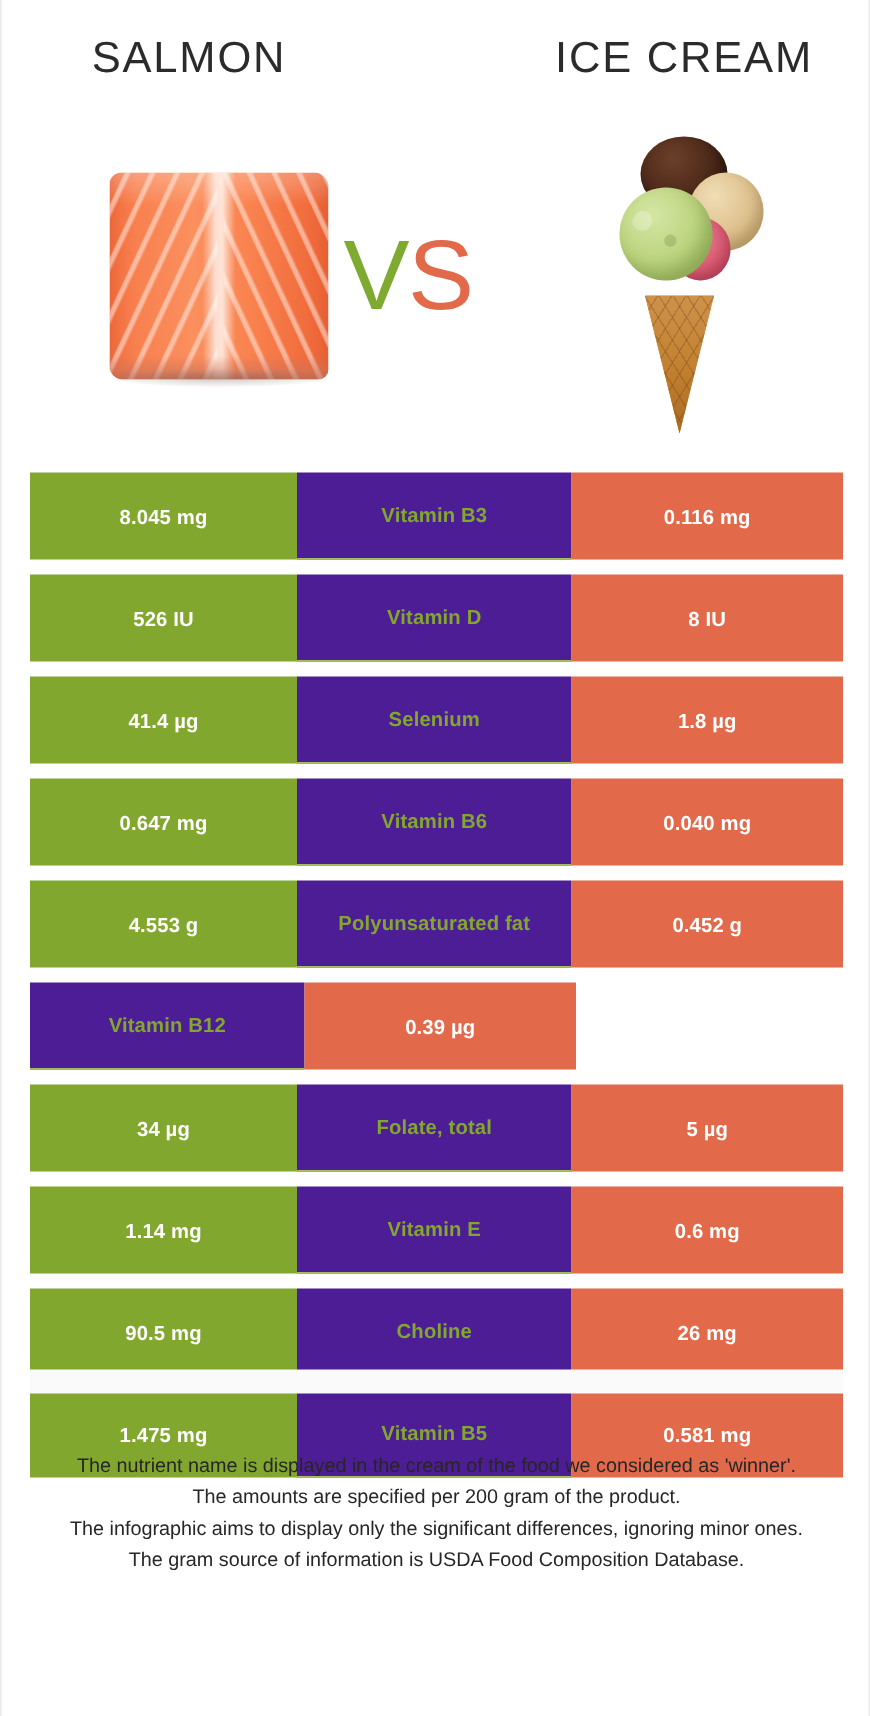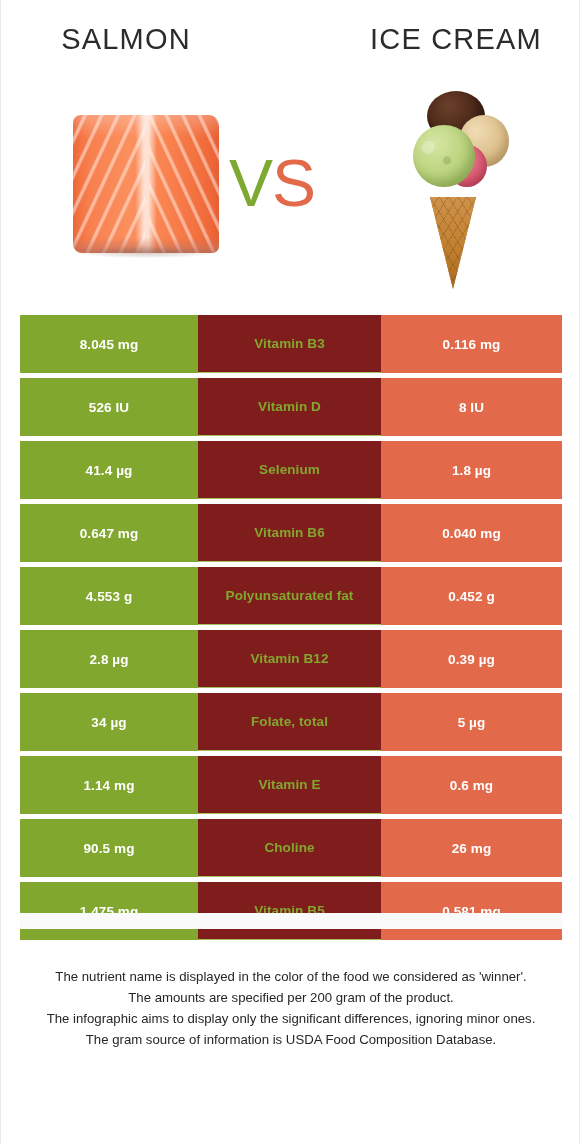--- a/index.html
+++ b/index.html
@@ -224,41 +224,41 @@
   
   .table {
     position: absolute;
     top: 315px;
     left: 19px;
     width: 542px;
   }
   .row {
     position: relative;
     height: 58px;
-    margin-bottom: 5px;
+    margin-bottom: 10px;
     display: flex;
   }
   .cell {
     display: flex;
     align-items: center;
     justify-content: center;
     font-size: 13.5px;
     font-weight: 600;
     letter-spacing: .1px;
     box-sizing: border-box;
     height: 58px;
   }
   .cell-left {
     width: 178px;
     background: #82a72e;
     color: #ffffff;
   }
   .cell-mid {
     width: 183px;
-    background: #7f1d1d;
+    background: #4c1d95;
     color: #82a72e;
     border-bottom: 1px solid #a6bf5e;
     text-align: center;
   }
   .cell-right {
     width: 181px;
     background: #e2694a;
     color: #ffffff;
   }
   .row:last-child .cell-mid { border-bottom: 1px solid #a6bf5e; }
@@ -342,21 +342,20 @@
         <div class="cell cell-left">0.647 mg</div>
         <div class="cell cell-mid">Vitamin B6</div>
         <div class="cell cell-right">0.040 mg</div>
       </div>
       <div class="row">
         <div class="cell cell-left">4.553 g</div>
         <div class="cell cell-mid">Polyunsaturated fat</div>
         <div class="cell cell-right">0.452 g</div>
       </div>
       <div class="row">
-        <div class="cell cell-left">2.8 µg</div>
         <div class="cell cell-mid">Vitamin B12</div>
         <div class="cell cell-right">0.39 µg</div>
       </div>
       <div class="row">
         <div class="cell cell-left">34 µg</div>
         <div class="cell cell-mid">Folate, total</div>
         <div class="cell cell-right">5 µg</div>
       </div>
       <div class="row">
         <div class="cell cell-left">1.14 mg</div>
@@ -370,19 +369,19 @@
       </div>
       <div class="row">
         <div class="cell cell-left">1.475 mg</div>
         <div class="cell cell-mid">Vitamin B5</div>
         <div class="cell cell-right">0.581 mg</div>
       </div>
     </div>
   <div class="table-foot"></div>
 
   <div class="footnote">
-    <p>The nutrient name is displayed in the color of the food we considered as 'winner'.</p>
+    <p>The nutrient name is displayed in the cream of the food we considered as 'winner'.</p>
     <p>The amounts are specified per 200 gram of the product.</p>
     <p>The infographic aims to display only the significant differences, ignoring minor ones.</p>
     <p>The gram source of information is USDA Food Composition Database.</p>
   </div>
 
 </div>
 
 </body></html>

